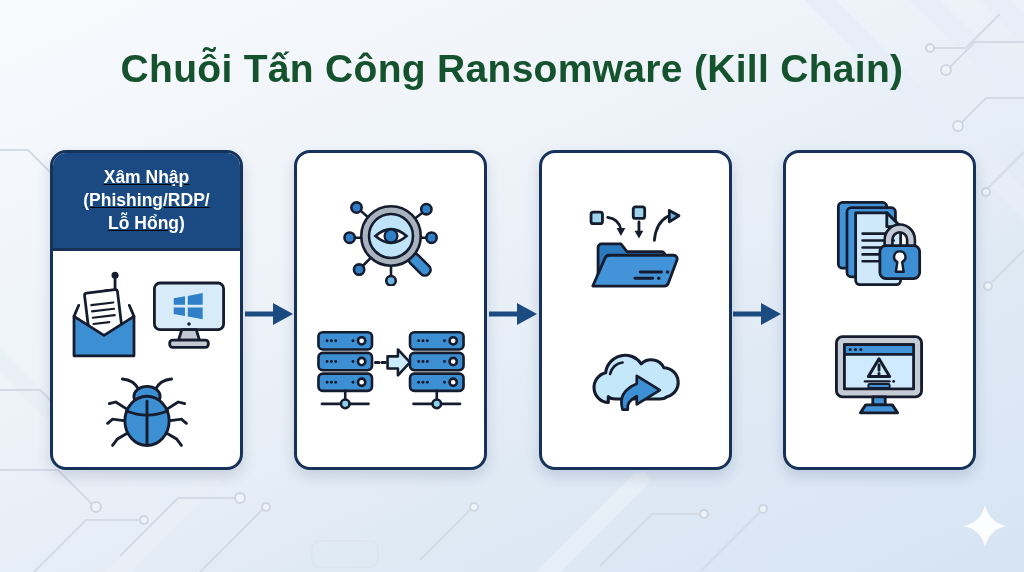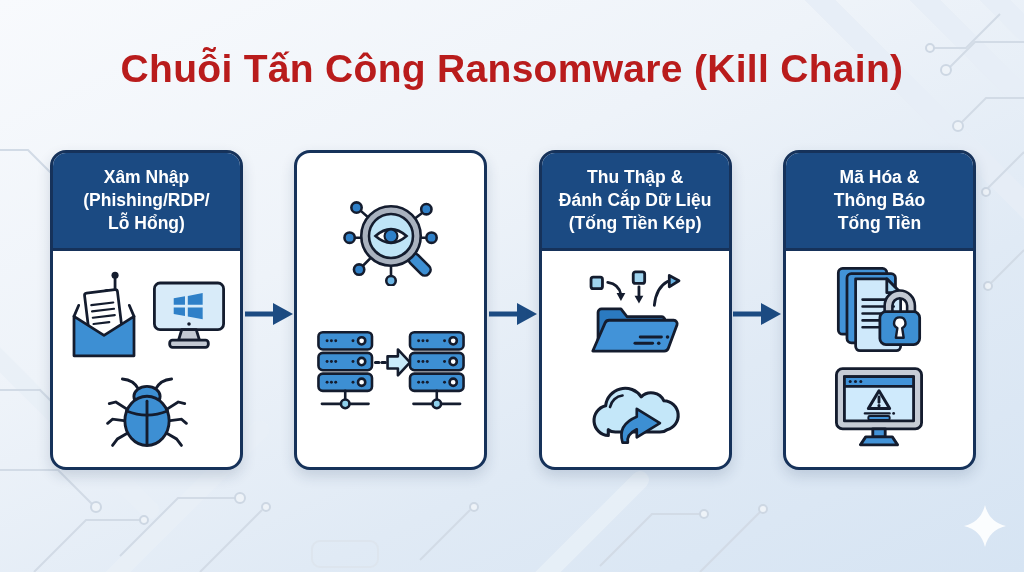--- a/index.html
+++ b/index.html
@@ -4,25 +4,25 @@
 <style>
   html,body{margin:0;padding:0;}
   body{
     width:1024px;height:572px;position:relative;overflow:hidden;
     font-family:"Liberation Sans","DejaVu Sans",sans-serif;
     background:linear-gradient(155deg,#f8fafd 0%,#eef3f9 38%,#e0eaf5 68%,#d6e4f3 100%);
   }
   .decor{position:absolute;inset:0;pointer-events:none;}
   .title{
     position:absolute;top:47px;left:0;right:0;text-align:center;
-    font-size:39px;font-weight:800;color:#b91c1c;letter-spacing:.3px;margin:0;
+    font-size:39px;font-weight:800;color:#14532d;letter-spacing:.3px;margin:0;
   }
   .flow{
     position:absolute;left:50px;top:150px;width:926px;height:320px;
-    display:flex;justify-content:space-between;align-items:flex-start;
+    display:flex;justify-content:space-between;align-items:flex-start;text-decoration:underline;
   }
   .card{
     width:193px;height:320px;box-sizing:border-box;background:#ffffff;
     border:3px solid #16325a;border-radius:16px;overflow:hidden;
     box-shadow:0 6px 14px rgba(22,50,90,.16);
     display:flex;flex-direction:column;
   }
   .card-header{
     height:95px;flex:0 0 95px;background:#1b4a82;border-bottom:3px solid #16325a;
     display:flex;align-items:center;justify-content:center;
@@ -238,25 +238,20 @@
   </div>
 
   <div class="arrow-gap">
     <svg width="48" height="28" viewBox="0 0 48 28">
       <path d="M0 14 H30" stroke="#1c4b82" stroke-width="5"></path>
       <polygon points="28,3 48,14 28,25" fill="#1c4b82"></polygon>
     </svg>
   </div>
 
   <div class="card">
-    <div class="card-header">
-      <span>Thu Thập &amp;
-Đánh Cắp Dữ Liệu
-(Tống Tiền Kép)</span>
-    </div>
     <div class="card-body">
       <svg width="102" height="90" viewBox="0 0 116 102">
         <g stroke="#141c2e" stroke-width="3.2" stroke-linecap="round" stroke-linejoin="round">
           <rect x="8" y="8" width="13" height="13" rx="2.5" fill="#9fd4ef"></rect>
           <rect x="56" y="2" width="13" height="13" rx="2.5" fill="#9fd4ef"></rect>
           <path d="M27 14 Q40 16 42 28" fill="none"></path>
           <polygon points="37,26 47,26 42,35" fill="#141c2e" stroke="none"></polygon>
           <path d="M62.5 19 V31" fill="none"></path>
           <polygon points="57.5,29 67.5,29 62.5,38" fill="#141c2e" stroke="none"></polygon>
           <path d="M80 40 Q82 20 95 13" fill="none"></path>
@@ -280,25 +275,20 @@
   </div>
 
   <div class="arrow-gap">
     <svg width="48" height="28" viewBox="0 0 48 28">
       <path d="M0 14 H30" stroke="#1c4b82" stroke-width="5"></path>
       <polygon points="28,3 48,14 28,25" fill="#1c4b82"></polygon>
     </svg>
   </div>
 
   <div class="card">
-    <div class="card-header">
-      <span>Mã Hóa &amp;
-Thông Báo
-Tống Tiền</span>
-    </div>
     <div class="card-body">
       <svg width="92" height="90" viewBox="0 0 106 104">
         <g stroke="#141c2e" stroke-width="3.2" stroke-linejoin="round" stroke-linecap="round">
           <rect x="6" y="4" width="56" height="76" rx="5" fill="#4293d8"></rect>
           <rect x="16" y="10" width="56" height="80" rx="5" fill="#4293d8"></rect>
           <path d="M26 16 H62 L78 32 V94 a5 5 0 0 1 -5 5 H31 a5 5 0 0 1 -5 -5 Z" fill="#cfe9fb"></path>
           <path d="M62 16 V32 H78 Z" fill="#a8d6f2"></path>
           <path d="M34 40 H70 M34 48 H70 M34 56 H62 M34 64 H58 M34 72 H58" stroke-width="3" fill="none"></path>
           <path d="M64 56 v-9 a13 13 0 0 1 26 0 v9" fill="none" stroke="#141c2e" stroke-width="12"></path>
           <path d="M64 56 v-9 a13 13 0 0 1 26 0 v9" fill="none" stroke="#c3c9d3" stroke-width="6"></path>

